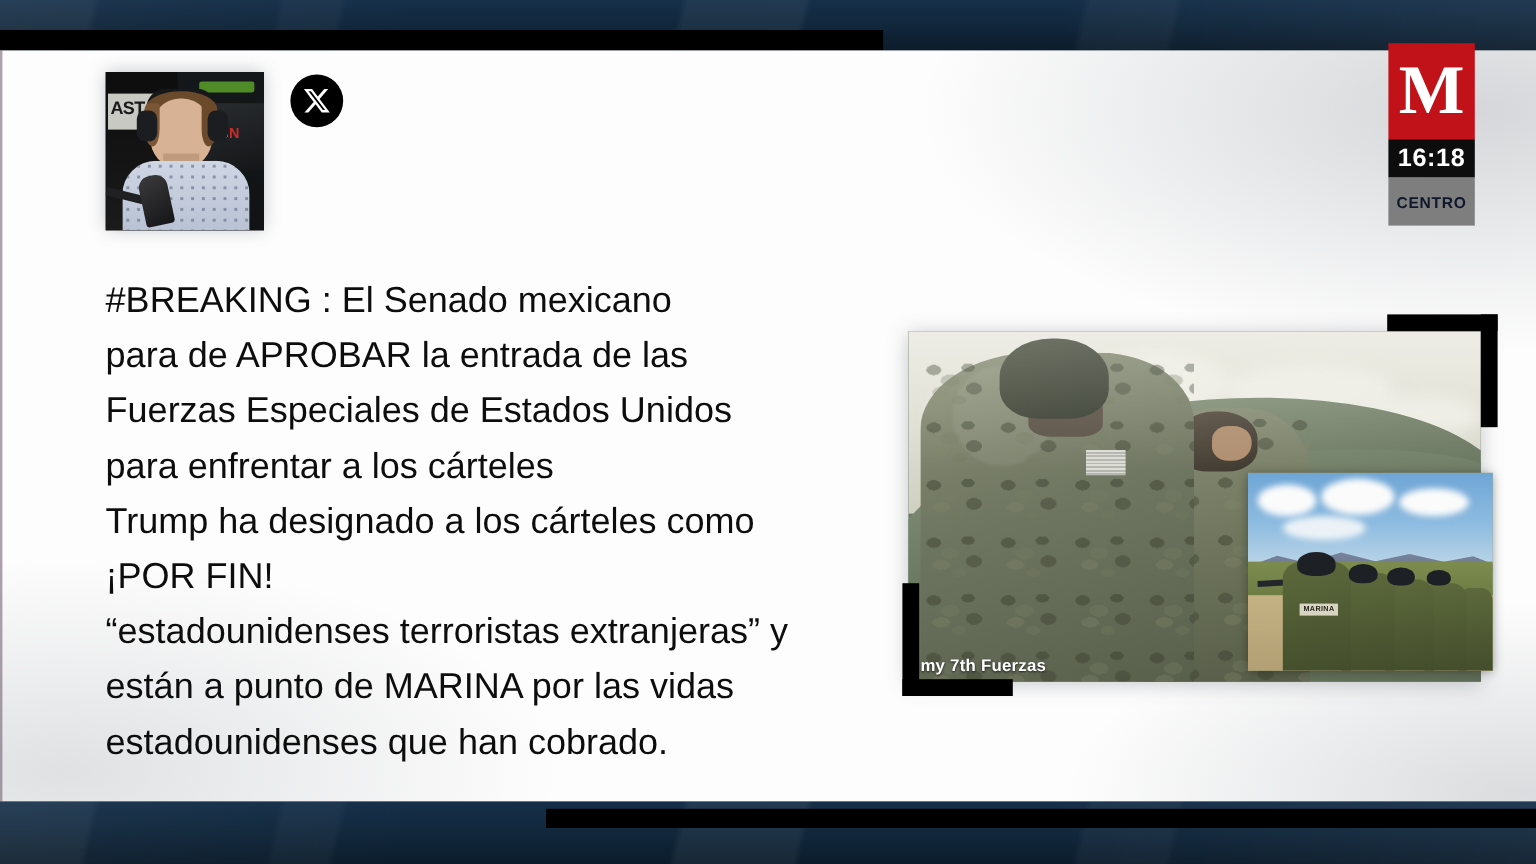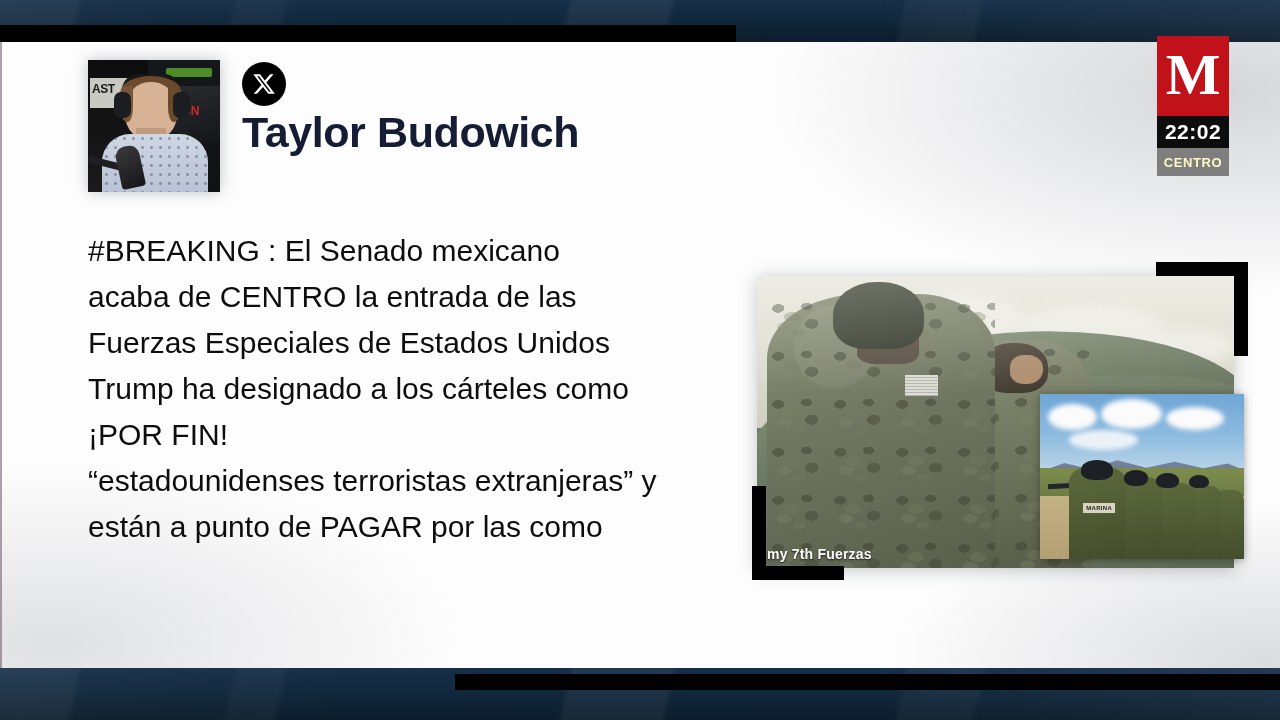--- a/index.html
+++ b/index.html
@@ -96,21 +96,21 @@
     overflow: hidden;
     background: #0a0a0a;
   }
   
   .av-bg-left   { position:absolute; left:0;   top:0;  width:60px;  height:132px;
                   background: linear-gradient(180deg,#0d0d0e 0%,#141414 55%,#1b1b1c 100%); }
   .av-bg-right  { position:absolute; left:60px; top:0; width:72px; height:132px;
                   background: linear-gradient(180deg,#15181a 0%,#101214 100%); }
   .av-sign      { position:absolute; left:2px;  top:18px; width:42px; height:30px;
                   background:#c9c9c4; }
-  .av-sign-txt  { position:absolute; left:4px;  top:22px; font-size:12px; font-weight:700;
+  .av-sign-txt  { position:absolute; left:4px;  top:22px; font-size:15px; font-weight:700;
                   color:#1a1a1a; letter-spacing:-0.5px; font-family:"Liberation Sans",sans-serif; }
   .av-green     { position:absolute; left:78px; top:8px;  width:46px; height:9px;
                   background:#59a02a; border-radius:2px; opacity:.85; }
   .av-chair     { position:absolute; left:74px; top:26px; width:58px; height:56px;
                   background: linear-gradient(160deg,#2a2d30 0%,#141618 100%); }
   .av-chairtxt  { position:absolute; left:82px; top:44px; font-size:12px; font-weight:700;
                   color:#e8e8e8; letter-spacing:.5px; }
   .av-chairtxt i{ color:#cf2a2a; font-style:normal; }
   .av-head      { position:absolute; left:37px; top:22px; width:52px; height:58px;
                   background:#d8b294; border-radius:48% 48% 44% 44%; }
@@ -390,24 +390,24 @@
   #clock {
     height: 32px;
     background: #0d0d0d;
     display: flex; align-items: center; justify-content: center;
     color: #fff;
     font-size: 21px;
     font-weight: 700;
     letter-spacing: .5px;
   }
   #clock-zone {
-    height: 28px;
+    height: 40px;
     background: #7e7e7e;
     display: flex; align-items: center; justify-content: center;
-    color: #fef9c3;
+    color: #0f172a;
     font-size: 13px;
     font-weight: 700;
     letter-spacing: .6px;
   }
 </style>
 </head>
 <body>
 
 <div id="stage">
 
@@ -444,32 +444,33 @@
           <div class="av-mic"></div>
         </div>
       </div>
 
       <div id="name-block">
         <div class="x-badge">
           <svg viewBox="0 0 24 24" aria-hidden="true">
             <path fill="#ffffff" d="M18.244 2.25h3.308l-7.227 8.26 8.502 11.24H16.17l-5.214-6.817L4.99 21.75H1.68l7.73-8.835L1.254 2.25H8.08l4.713 6.231zm-1.161 17.52h1.833L7.084 4.126H5.117z"></path>
           </svg>
         </div>
-        <div id="display-name">Taylor Budowich</div>
       </div>
     </div>
 
     <div id="tweet-body">
       <div class="tweet-line">#BREAKING : El Senado mexicano</div>
-      <div class="tweet-line">acaba de CENTRO la entrada de las</div>
+      <div class="tweet-line">para de APROBAR la entrada de las</div>
       <div class="tweet-line">Fuerzas Especiales de Estados Unidos</div>
+      <div class="tweet-line">para enfrentar a los cárteles</div>
       <div class="tweet-line">Trump ha designado a los cárteles como</div>
       <div class="tweet-line">¡POR FIN!</div>
       <div class="tweet-line">“estadounidenses terroristas extranjeras” y</div>
-      <div class="tweet-line">están a punto de PAGAR por las como</div>
+      <div class="tweet-line">están a punto de MARINA por las vidas</div>
+      <div class="tweet-line">estadounidenses que han cobrado.</div>
     </div>
 
     <div id="media">
       <div class="corner corner-tr-h"></div>
       <div class="corner corner-tr-v"></div>
       <div class="corner corner-bl-h"></div>
       <div class="corner corner-bl-v"></div>
 
       <div id="photo-main">
         <div class="sky"></div>
@@ -523,17 +524,17 @@
 
   <div class="band band-bottom">
     <div class="band-texture"></div>
   </div>
   <div class="black-bar black-bar-bottom"></div>
 
   <div id="logo-block">
     <div id="logo-m">
       <span>M</span>
     </div>
-    <div id="clock">22:02</div>
+    <div id="clock">16:18</div>
     <div id="clock-zone">CENTRO</div>
   </div>
 
 </div>
 
 </body></html>

